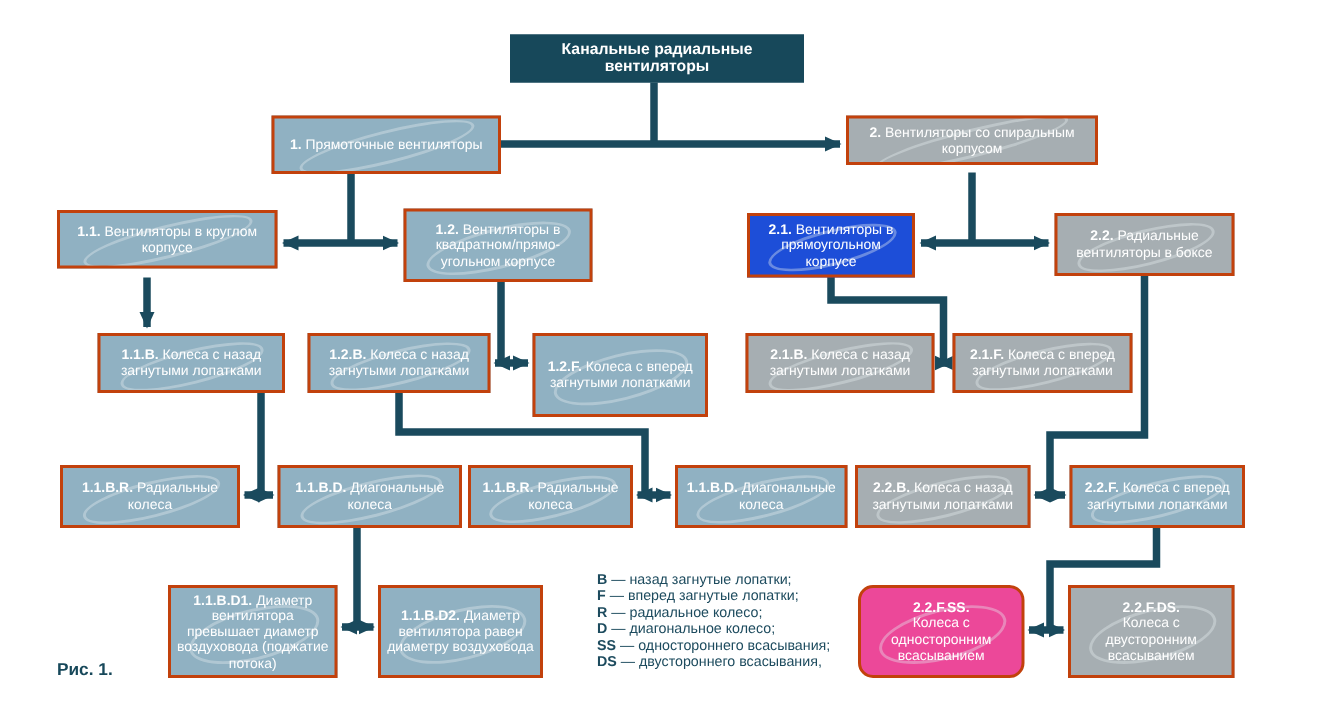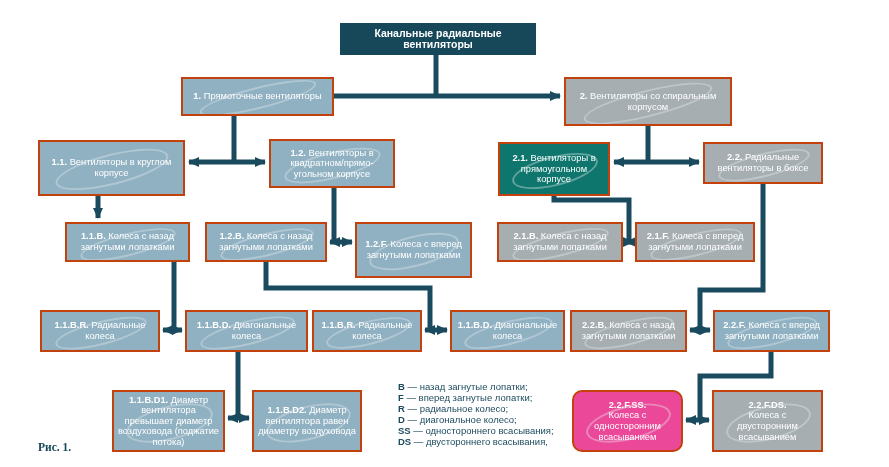--- a/index.html
+++ b/index.html
@@ -26,21 +26,21 @@
     border:2px solid rgba(228,236,240,0.38);border-radius:50%;
     transform:rotate(-14deg);pointer-events:none;
   }
   #legend{
     position:absolute;left:398px;top:381px;width:175px;z-index:2;
     color:#1d4b5e;font-size:9.5px;line-height:11px;
   }
   #legend b{font-weight:bold;}
   #caption{
     position:absolute;left:38px;top:441px;z-index:2;
-    color:#17485a;font-weight:bold;font-size:11.5px;font-family:Liberation Serif, serif;
+    color:#17485a;font-weight:bold;font-size:11.5px;
   }
 </style>
 </head>
 <body>
 
 <div id="canvas">
 
   <svg id="wires" width="889" height="467" viewBox="0 0 889 467">
     <defs>
       <marker id="arw" viewBox="0 0 12 12" refX="10" refY="6" markerWidth="12" markerHeight="12" orient="auto-start-reverse" markerUnits="userSpaceOnUse">
@@ -71,34 +71,34 @@
   </svg>
 
   <div class="node dark" style="left: 340px; top: 23px; width: 196px; height: 32px; background: rgb(23, 72, 90);">
     <span class="lbl">Канальные радиальные вентиляторы</span>
   </div>
 
   <div class="node blue" style="left: 157px; top: 77px; width: 153px; height: 39px; background: rgb(144, 177, 194); margin-left: 24px;">
     <span class="loop"></span>
     <span class="lbl"><b>1.</b> <span>Прямоточные вентиляторы</span></span>
   </div>
-  <div class="node gray" style="left: 564px; top: 77px; width: 168px; height: 49px; background: rgb(166, 174, 178);">
+  <div class="node gray" style="left: 564px; top: 77px; width: 168px; height: 33px; background: rgb(166, 174, 178);">
     <span class="loop"></span>
     <span class="lbl"><b>2.</b> <span>Вентиляторы со спиральным корпусом</span></span>
   </div>
 
-  <div class="node blue" style="left: 38px; top: 140px; width: 147px; height: 56px; background: rgb(144, 177, 194);">
+  <div class="node blue" style="left: 38px; top: 140px; width: 147px; height: 39px; background: rgb(144, 177, 194);">
     <span class="loop"></span>
     <span class="lbl"><b>1.1.</b> <span>Вентиляторы в круглом корпусе</span></span>
   </div>
   <div class="node blue" style="left: 269px; top: 139px; width: 126px; height: 49px; background: rgb(144, 177, 194);">
     <span class="loop"></span>
     <span class="lbl"><b>1.2.</b> <span>Вентиляторы в квадратном/прямо­угольном корпусе</span></span>
   </div>
-  <div class="node gray" style="left: 498px; top: 142px; width: 112px; height: 54px; background: #0f766e;">
+  <div class="node gray" style="left: 498px; top: 142px; width: 112px; height: 43px; background: #1d4ed8;">
     <span class="loop"></span>
     <span class="lbl"><b>2.1.</b> <span>Вентиляторы в прямоугольном корпусе</span></span>
   </div>
   <div class="node gray" style="left: 703px; top: 142px; width: 120px; height: 42px; background: rgb(166, 174, 178);">
     <span class="loop"></span>
     <span class="lbl"><b>2.2.</b> <span>Радиальные вентиляторы в боксе</span></span>
   </div>
 
   <div class="node blue" style="left: 65px; top: 222px; width: 125px; height: 40px; background: rgb(144, 177, 194);">
     <span class="loop"></span>

